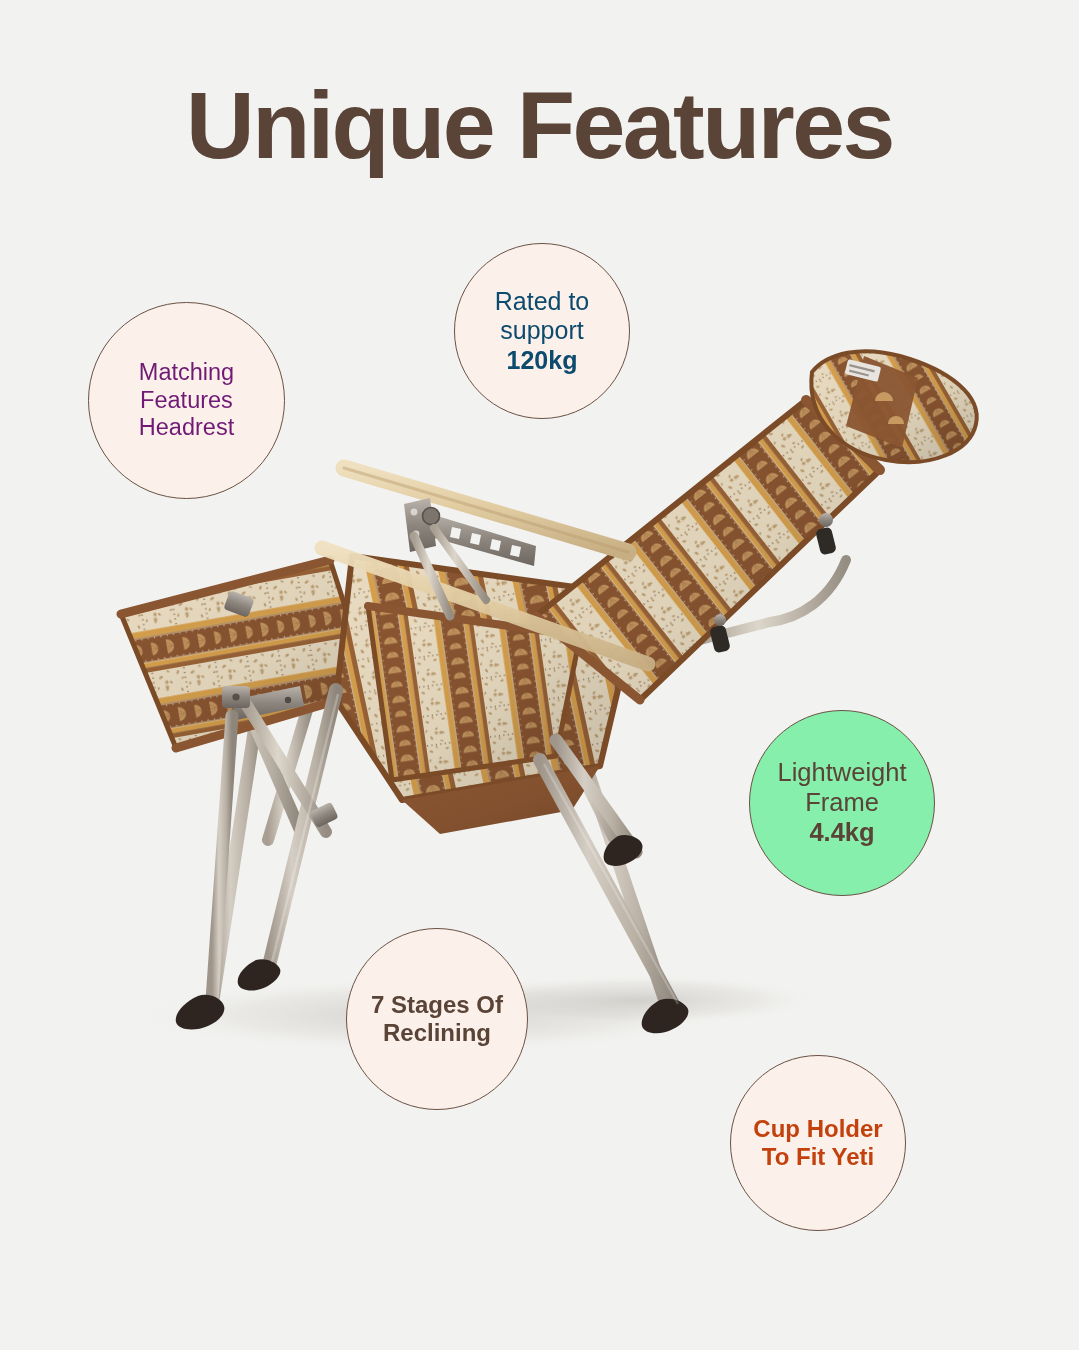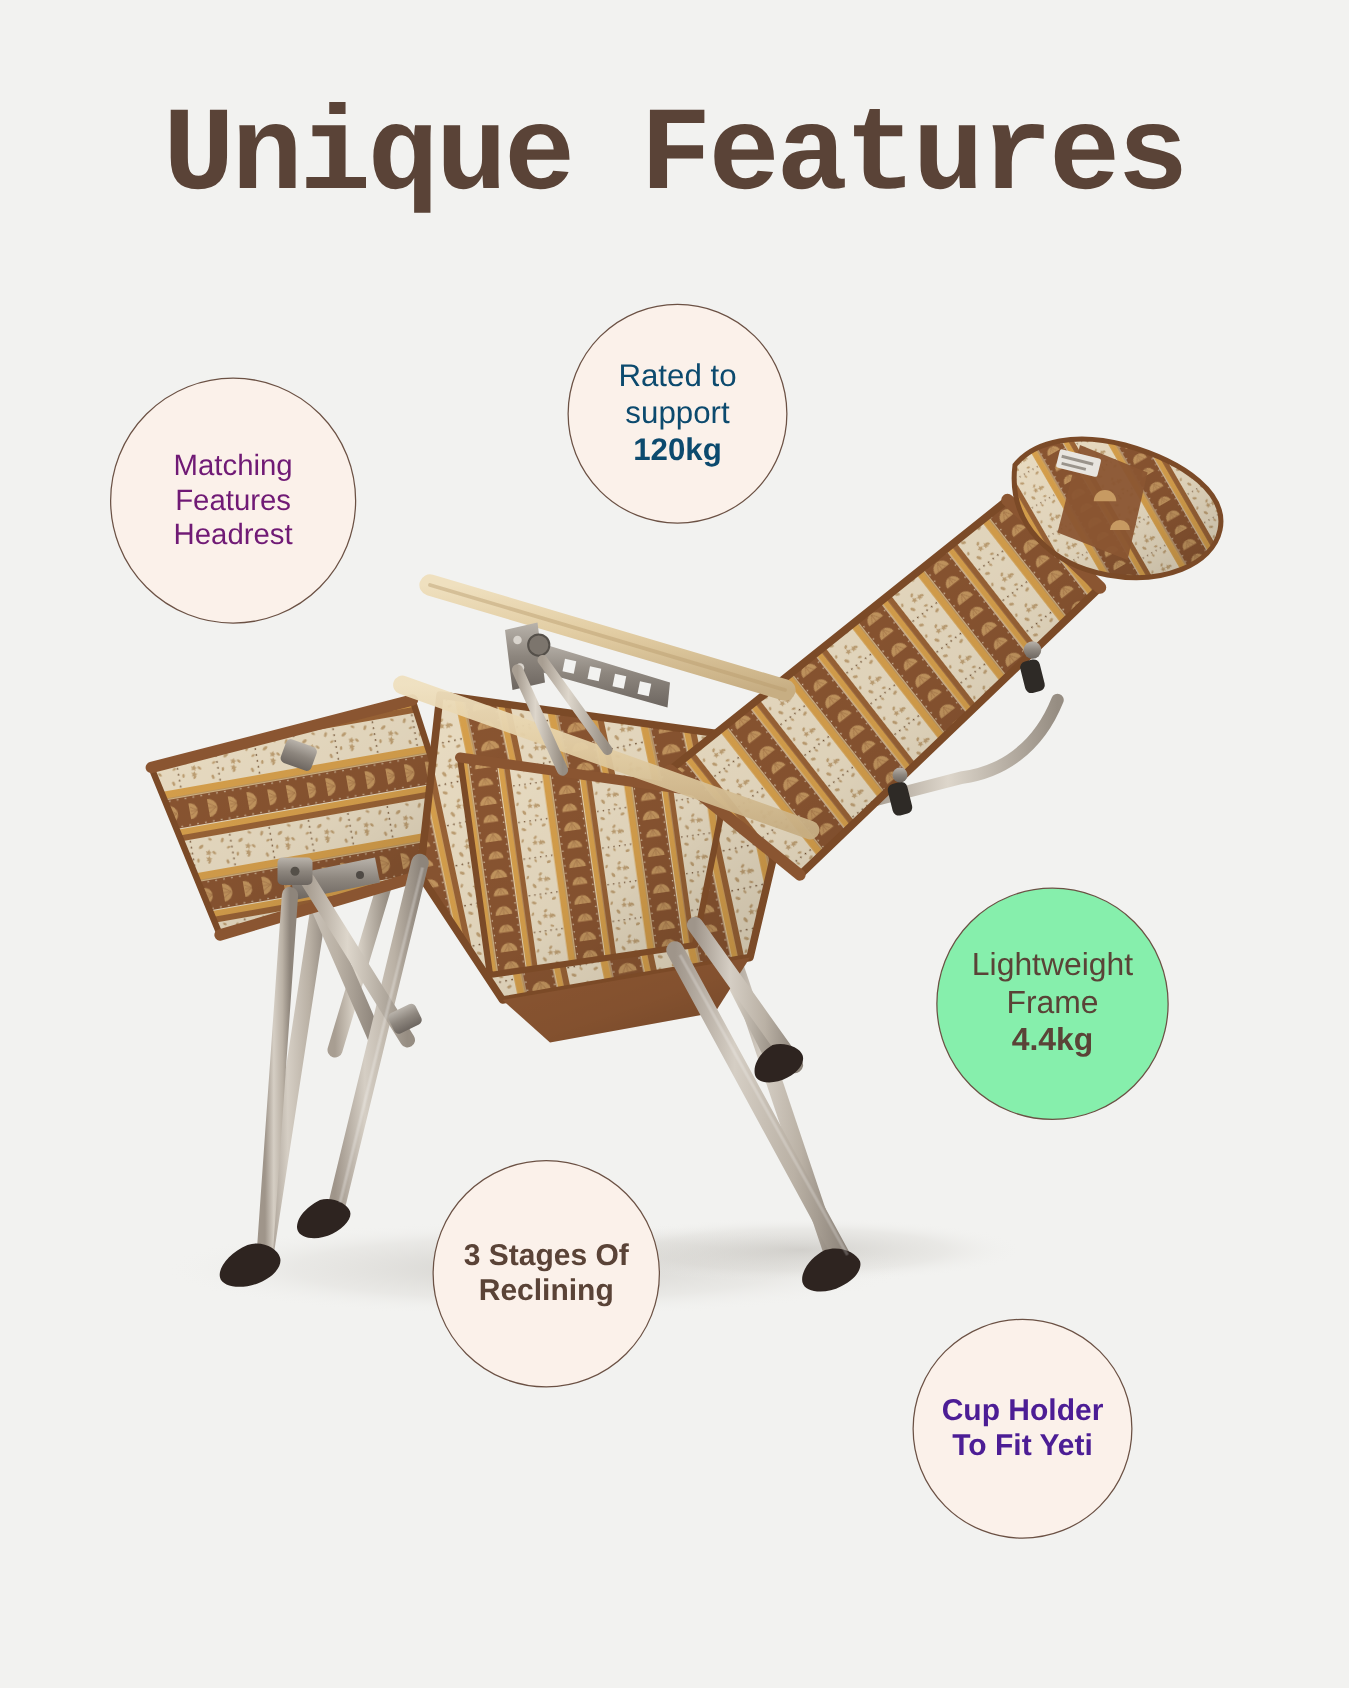--- a/index.html
+++ b/index.html
@@ -10,21 +10,21 @@
     font-family:"Liberation Sans", sans-serif;
     overflow:hidden;
     position:relative;
   }
   #stage{position:absolute;inset:0;width:1079px;height:1350px;overflow:hidden;}
 
   
   .title{
     position:absolute; left:0; right:0; top:78px;
     text-align:center;
-    font-family:Liberation Mono, monospace;
+    font-family:Liberation Sans, sans-serif;
     font-weight:700;
     font-size:95px;
     letter-spacing:-2.5px;
     color:#5a4337;
     line-height:1;
     white-space:nowrap;
   }
 
   
   .badge{
@@ -332,25 +332,25 @@
   <div class="badge b-light" style="background: #86efac; border-color: rgb(107, 81, 68); color: rgb(90, 67, 55);">
     <span class="inner">
       <span class="l1">Lightweight</span>
       <span class="l2">Frame</span>
       <span class="strong">4.4kg</span>
     </span>
   </div>
 
   <div class="badge b-recline" style="background: rgb(251, 241, 234); border-color: rgb(107, 81, 68); color: rgb(90, 67, 55);">
     <span class="inner">
-      <span class="l1">3 Stages Of</span>
+      <span class="l1">7 Stages Of</span>
       <span class="l2">Reclining</span>
     </span>
   </div>
 
-  <div class="badge b-cup" style="background: rgb(251, 241, 234); border-color: rgb(107, 81, 68); color: #4c1d95;">
+  <div class="badge b-cup" style="background: rgb(251, 241, 234); border-color: rgb(107, 81, 68); color: #c2410c;">
     <span class="inner">
       <span class="l1">Cup Holder</span>
       <span class="l2">To Fit Yeti</span>
     </span>
   </div>
 
 </div>
 
 </body></html>

